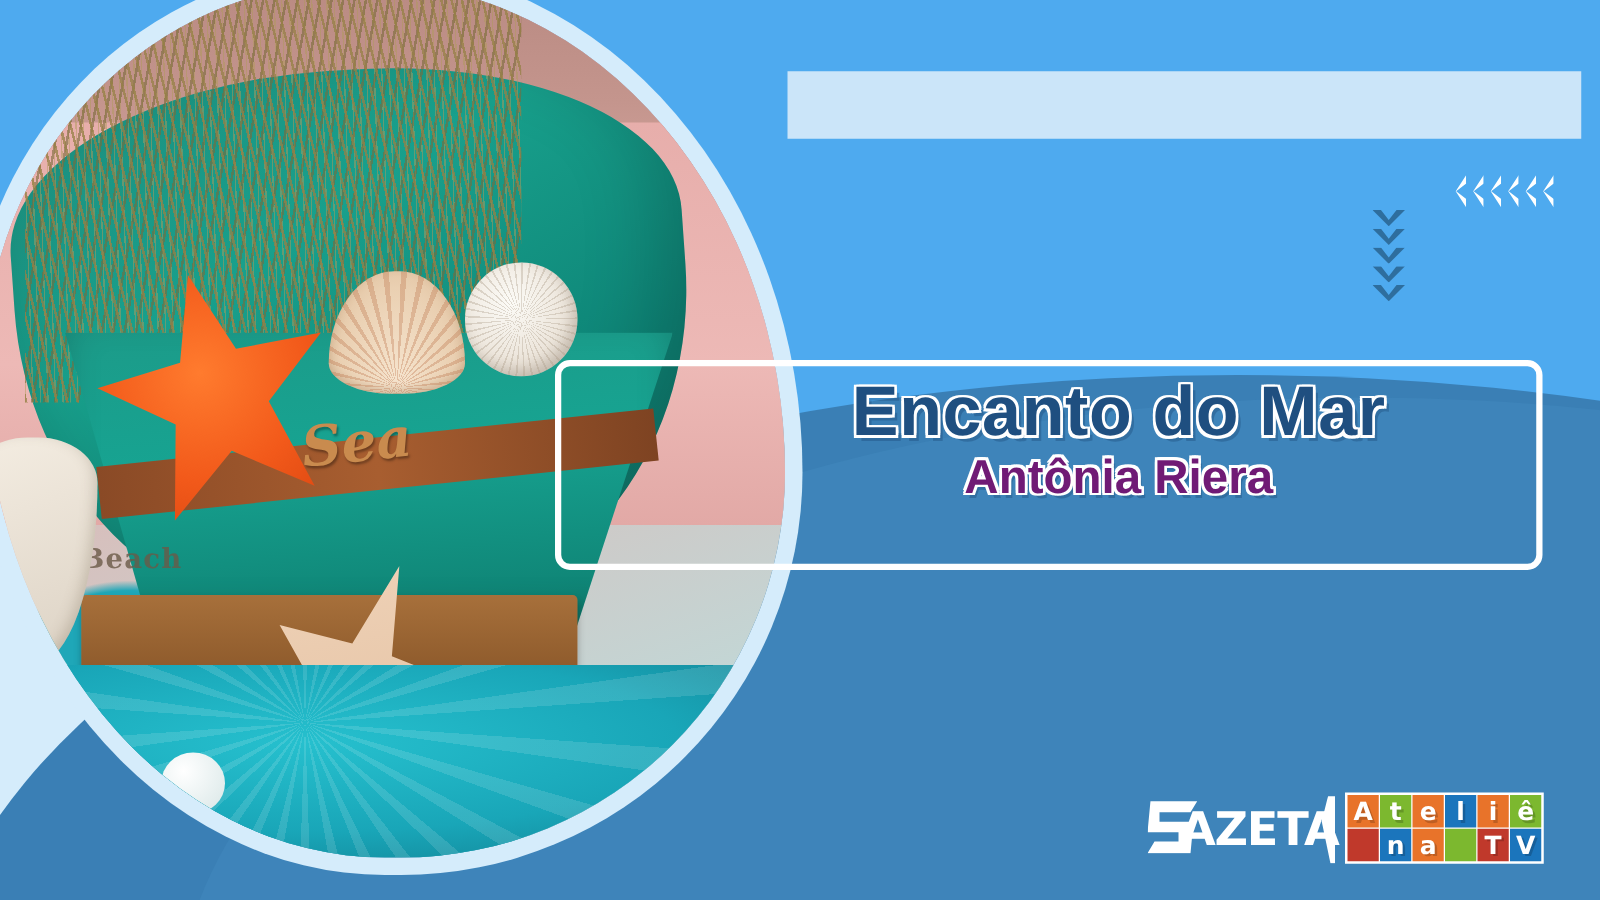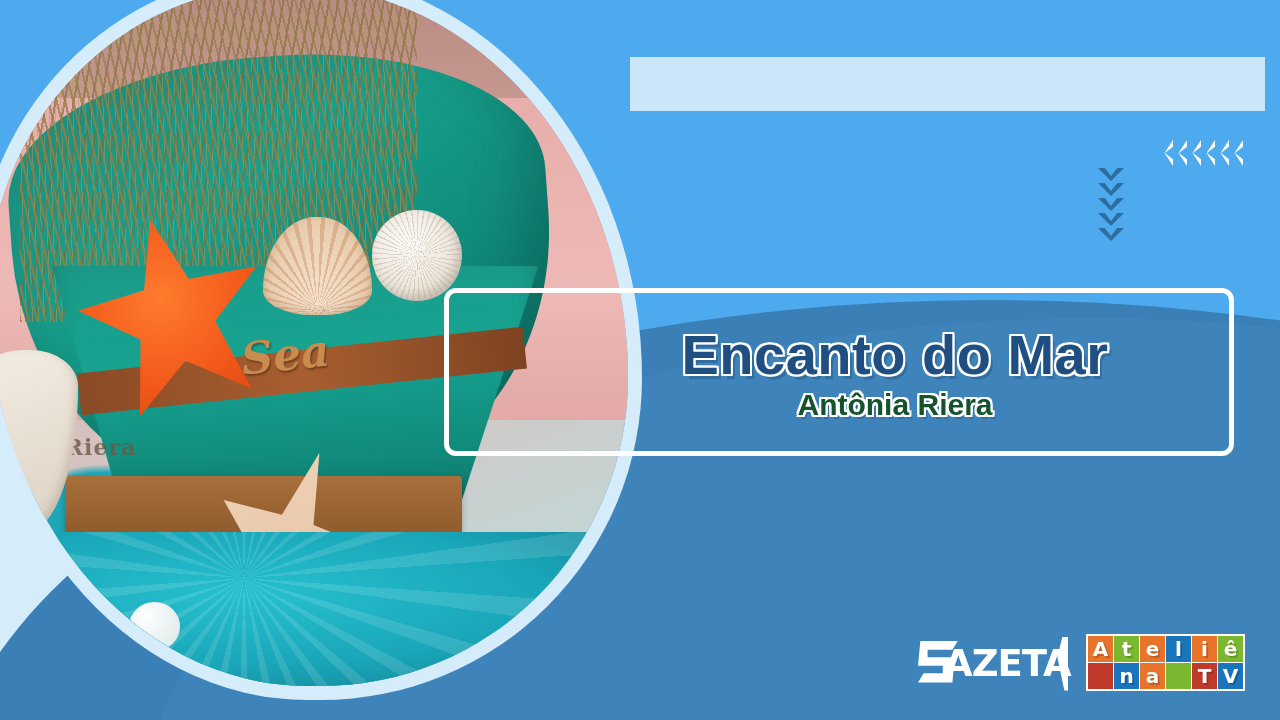--- a/index.html
+++ b/index.html
@@ -181,42 +181,42 @@
   }
 
   
   .card{
     position:absolute;left:444px;top:288px;width:790px;height:168px;
     border:5px solid #FFFFFF;border-radius:12px;
     box-sizing:border-box;
   }
   .card-inner{
     position:absolute;left:560px;top:300px;width:670px;height:146px;
-    display:flex;flex-direction:column;align-items:center;justify-content:center;
+    display:flex;flex-direction:column;align-items:center;
     text-align:center;
   }
   .card-title{
     font-size:56px;font-weight:bold;color:#1F4F80;line-height:1.05;
     letter-spacing:.5px;
     text-shadow:
       -2px -2px 0 #fff, 2px -2px 0 #fff, -2px 2px 0 #fff, 2px 2px 0 #fff,
       0 -2px 0 #fff, 0 2px 0 #fff, -2px 0 0 #fff, 2px 0 0 #fff,
       4px 5px 0 rgba(25,70,115,.35);
   }
   .card-sub{
     margin-top:4px;
-    font-size:30px;font-weight:bold;color:#14532d;line-height:1.05;
+    font-size:38px;font-weight:bold;color:#701a75;line-height:1.05;
     text-shadow:
       -2px -2px 0 #fff, 2px -2px 0 #fff, -2px 2px 0 #fff, 2px 2px 0 #fff,
       0 -2px 0 #fff, 0 2px 0 #fff, -2px 0 0 #fff, 2px 0 0 #fff,
       3px 4px 0 rgba(25,70,115,.35);
   }
 
   
-  .logos{position:absolute;left:918px;top:634px;display:flex;align-items:center;gap:18px;}
+  .logos{position:absolute;left:918px;top:634px;display:flex;align-items:center;gap:8px;}
   .gazeta{position:relative;width:150px;height:56px;}
   .gz-mark{
     position:absolute;left:0;top:6px;width:40px;height:42px;
     background:#FFFFFF;
     clip-path:polygon(6% 0%,100% 0%,86% 22%,24% 22%,24% 40%,92% 40%,86% 100%,0% 100%,14% 78%,62% 78%,62% 60%,0% 60%);
   }
   .gz-word{
     position:absolute;left:26px;top:7px;
     font-size:37px;font-weight:bold;color:#FFFFFF;letter-spacing:-1px;
     font-family:"DejaVu Sans", sans-serif;
@@ -256,21 +256,21 @@
       <div class="p-topwall"></div>
       <div class="p-pinkpanel"></div>
       <div class="p-heart"></div>
       <div class="p-grass"></div>
       <div class="p-boat"></div>
       <div class="p-stripe"></div>
       <div class="p-shell1"></div>
       <div class="p-shell2"></div>
       <div class="p-starfish"></div>
       <div class="p-seaword">Sea</div>
-      <div class="p-beach">Riera</div>
+      <div class="p-beach">Beach</div>
       <div class="p-board"></div>
       <div class="p-leftshell"></div>
       <div class="p-star-b"></div>
       <div class="p-teal-floor"></div>
       <div class="p-ball"></div>
     </div>
   </div>
 
   <div class="prog-band"></div>
 

